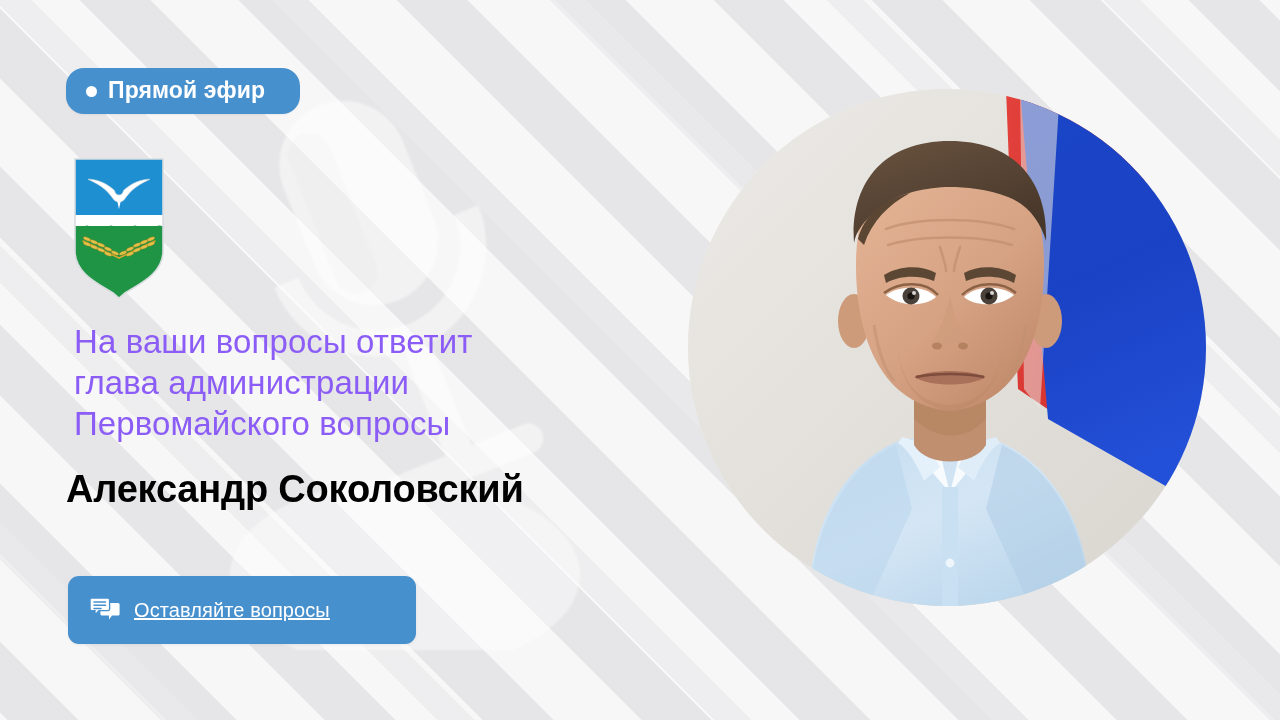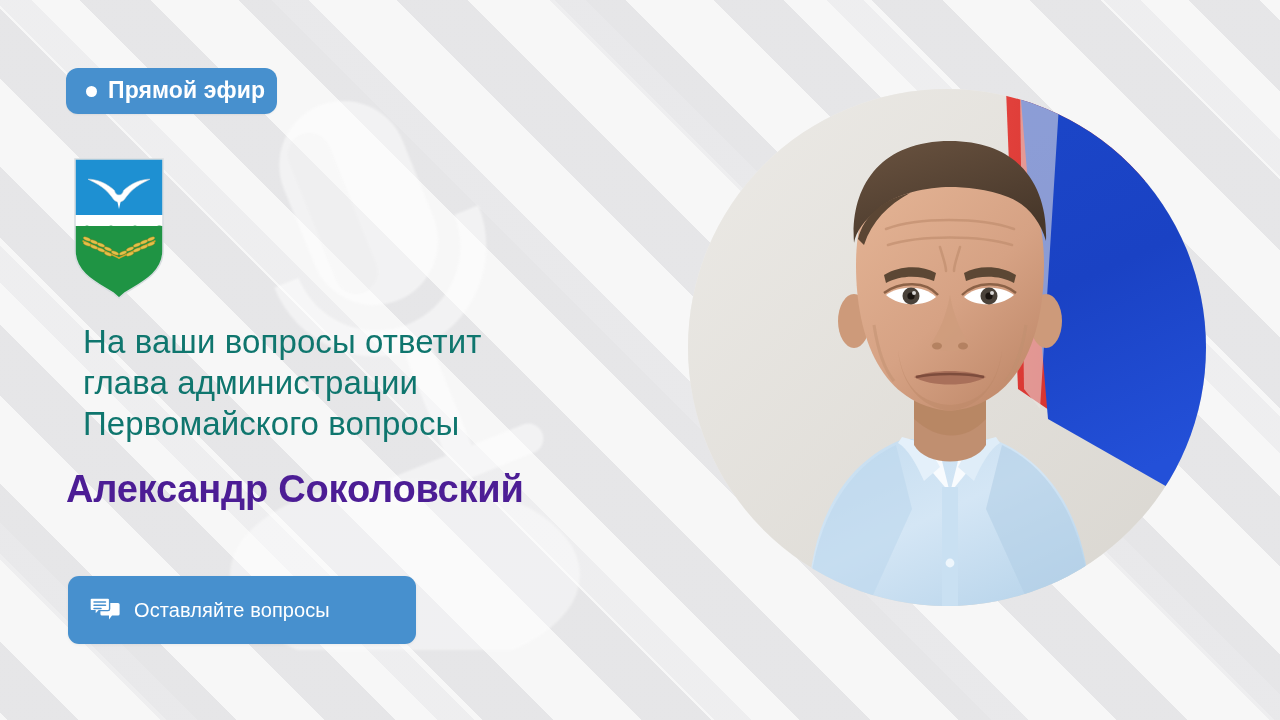--- a/index.html
+++ b/index.html
@@ -44,66 +44,66 @@
   
   .left{
     position:absolute;left:66px;top:0;width:600px;height:720px;
   }
 
   
   .live-badge{
     position:absolute;left:0;top:68px;
     height:46px;box-sizing:border-box;
     display:inline-flex;align-items:center;gap:11px;
-    padding:0 12px 0 20px;
-    background:#4790ce;border-radius:12px;
+    padding:0 35px 0 20px;
+    background:#4790ce;border-radius:18px;
     box-shadow:0 1px 2px rgba(0,0,0,.05);
   }
   .live-dot{
     width:11px;height:11px;border-radius:50%;
     background:#ffffff;flex:none;
   }
   .live-label{
     color:#ffffff;font-size:23px;font-weight:bold;
     letter-spacing:.1px;white-space:nowrap;line-height:1;
     padding-bottom:2px;
   }
 
   
   .emblem{position:absolute;left:3px;top:155px;width:100px;height:150px;}
 
   
   .headline{
-    position:absolute;left:17px;top:321px;width:570px;
-    color:#0f766e;font-size:33px;line-height:41px;font-weight:normal;
+    position:absolute;left:8px;top:321px;width:570px;
+    color:#8b5cf6;font-size:33px;line-height:41px;font-weight:normal;
     letter-spacing:.1px;
   }
   .headline span{display:block;}
 
   .person-name{
     position:absolute;left:0;top:466px;width:620px;
-    color:#4c1d95;font-size:38px;font-weight:bold;line-height:46px;
+    color:#000000;font-size:38px;font-weight:bold;line-height:46px;
     letter-spacing:-.2px;white-space:nowrap;
   }
 
   
   .cta{
     position:absolute;left:2px;top:576px;
     width:348px;height:68px;box-sizing:border-box;
     background:#4790ce;border-radius:11px;
     display:flex;align-items:center;gap:14px;
     padding:0 18px 0 22px;
     box-shadow:0 1px 3px rgba(0,0,0,.06);
   }
   .cta-icon{width:30px;height:28px;flex:none;}
   .cta-text{
     color:#ffffff;font-size:20px;line-height:25px;font-weight:normal;
     letter-spacing:.1px;
   }
-  .cta-text span{display:block;white-space:nowrap;}
+  .cta-text span{display:block;white-space:nowrap;text-decoration:underline;}
 
   
   .portrait{
     position:absolute;left:688px;top:89px;width:518px;height:517px;
     border-radius:50%;overflow:hidden;
     background:#efeeec;
   }
   .portrait svg{display:block;width:100%;height:100%;}
 </style>
 </head>

